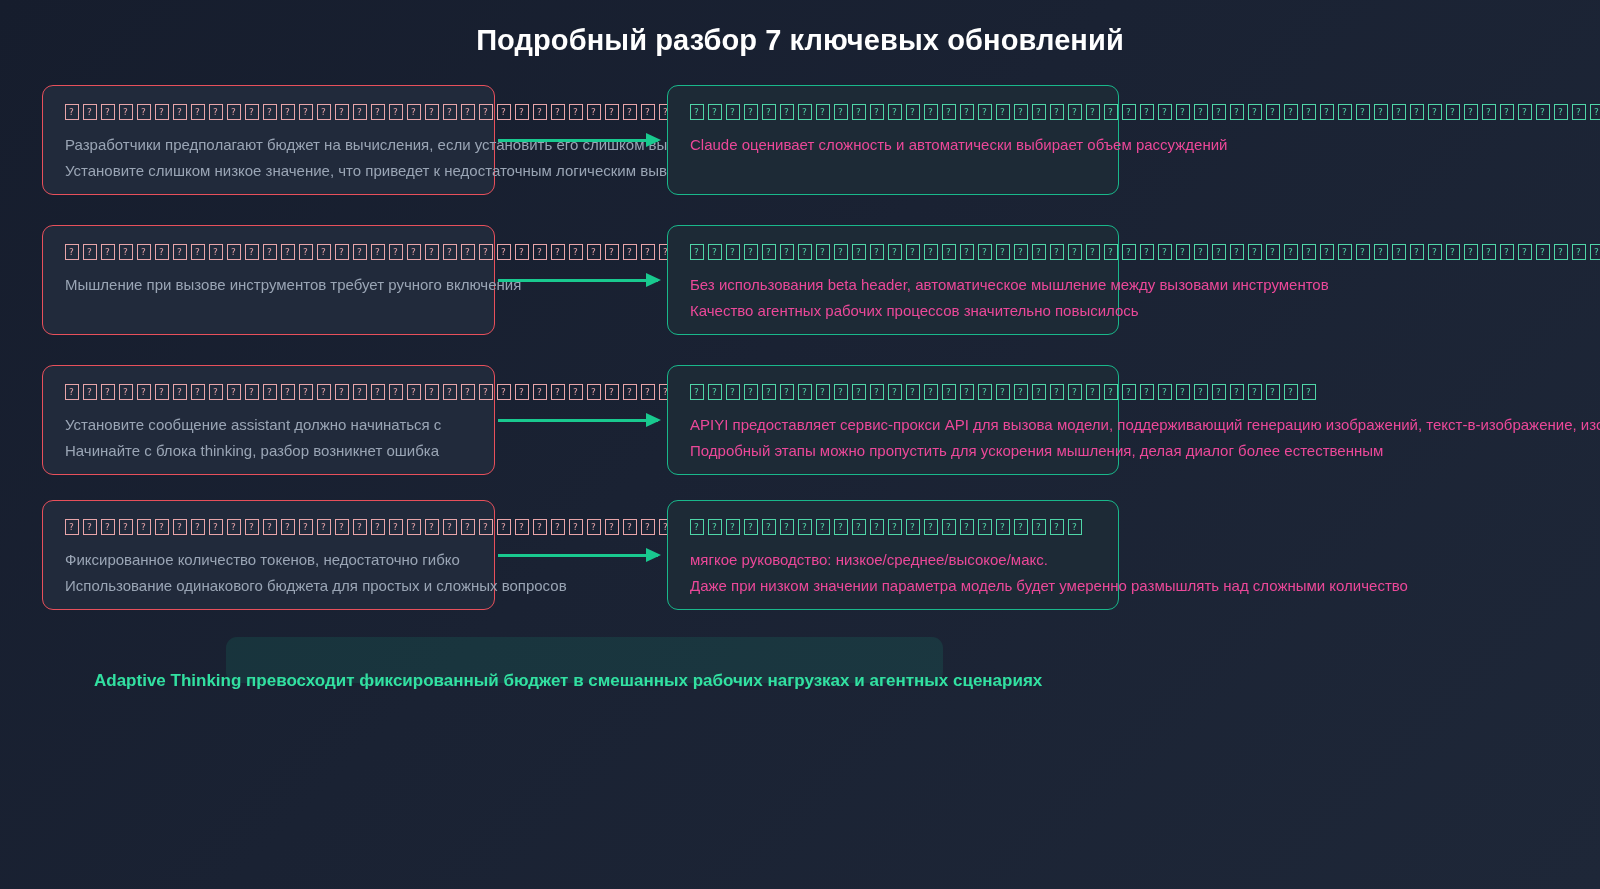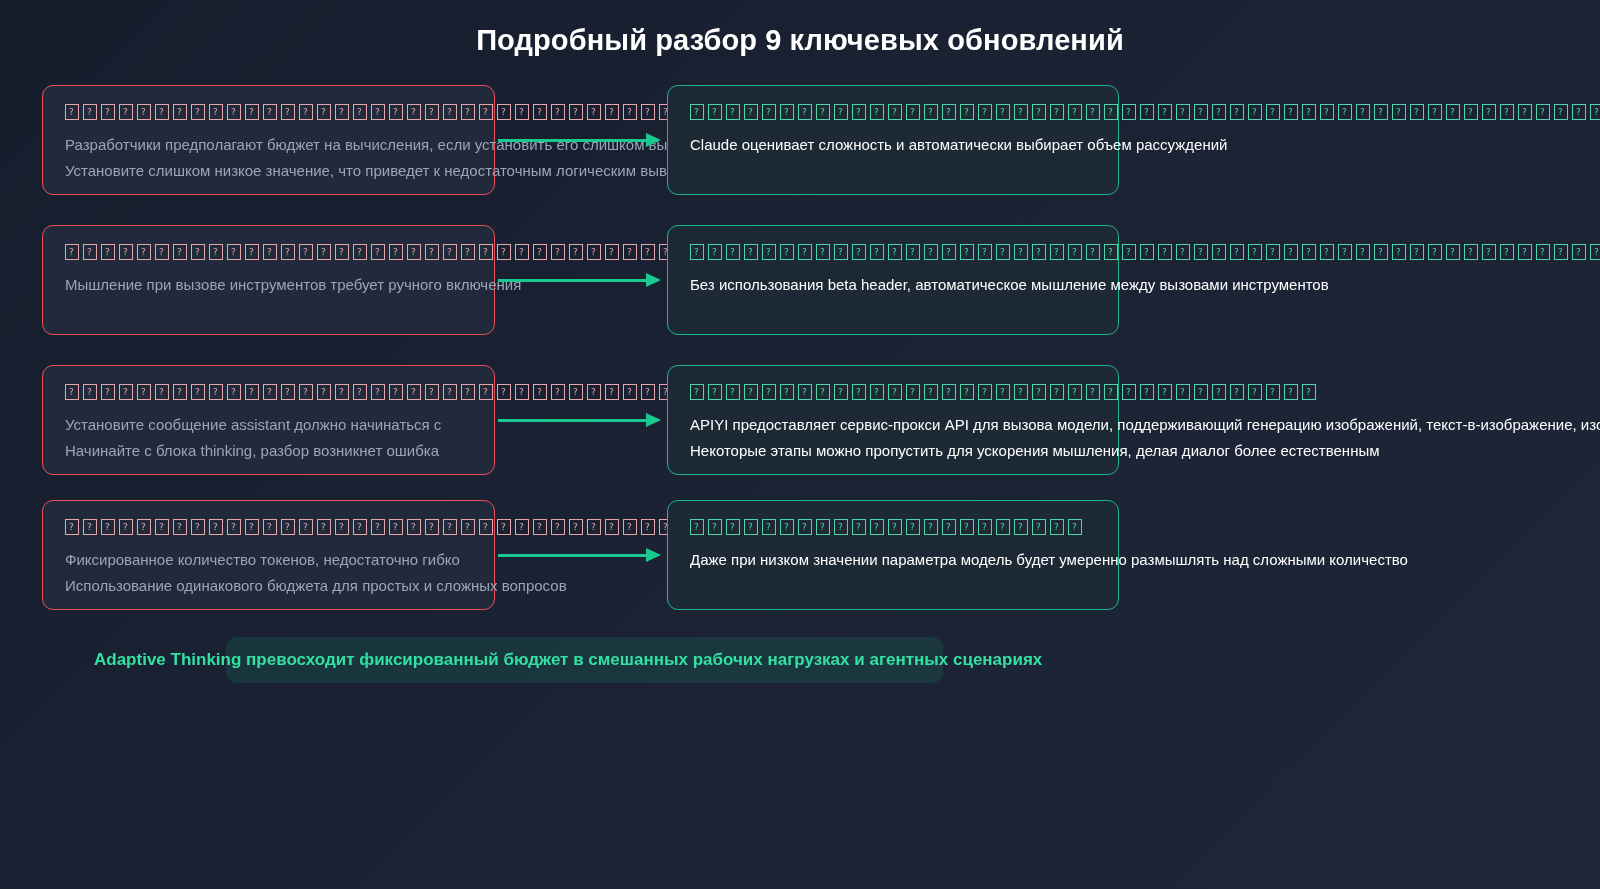--- a/index.html
+++ b/index.html
@@ -97,21 +97,21 @@
     position: relative;
     margin-top: 32px;
     white-space: nowrap;
   }
   .card-line {
     font-size: 15px;
     line-height: 26px;
     white-space: nowrap;
   }
   .card-before .card-line { color: #9aa5b5; }
-  .card-after  .card-line { color: #ffffff; }
+  .card-after  .card-line { color: #ec4899; }
 
   
   .arrow {
     position: absolute;
     height: 16px;
     pointer-events: none;
   }
   .arrow-shaft {
     position: absolute;
     left: 0;
@@ -139,21 +139,21 @@
     position: absolute;
     white-space: nowrap;
     color: #32e0a1;
     font-size: 17px;
     font-weight: bold;
   }
 </style>
 </head>
 <body>
 
-<div class="page-title">Подробный разбор 9 ключевых обновлений</div>
+<div class="page-title">Подробный разбор 7 ключевых обновлений</div>
 
 <div id="rows-container">
     <div class="row" style="top: 85px; height: 110px;">
       <div class="card card-before" style="height: 110px;">
         <div class="card-inner">
           <div class="tofu-head"><span class="tofu tofu-red">?</span><span class="tofu tofu-red">?</span><span class="tofu tofu-red">?</span><span class="tofu tofu-red">?</span><span class="tofu tofu-red">?</span><span class="tofu tofu-red">?</span><span class="tofu tofu-red">?</span><span class="tofu tofu-red">?</span><span class="tofu tofu-red">?</span><span class="tofu tofu-red">?</span><span class="tofu tofu-red">?</span><span class="tofu tofu-red">?</span><span class="tofu tofu-red">?</span><span class="tofu tofu-red">?</span><span class="tofu tofu-red">?</span><span class="tofu tofu-red">?</span><span class="tofu tofu-red">?</span><span class="tofu tofu-red">?</span><span class="tofu tofu-red">?</span><span class="tofu tofu-red">?</span><span class="tofu tofu-red">?</span><span class="tofu tofu-red">?</span><span class="tofu tofu-red">?</span><span class="tofu tofu-red">?</span><span class="tofu tofu-red">?</span><span class="tofu tofu-red">?</span><span class="tofu tofu-red">?</span><span class="tofu tofu-red">?</span><span class="tofu tofu-red">?</span><span class="tofu tofu-red">?</span><span class="tofu tofu-red">?</span><span class="tofu tofu-red">?</span><span class="tofu tofu-red">?</span><span class="tofu tofu-red">?</span><span class="tofu tofu-red">?</span><span class="tofu tofu-red">?</span><span class="tofu tofu-red">?</span><span class="tofu tofu-red">?</span><span class="tofu tofu-red">?</span><span class="tofu tofu-red">?</span><span class="tofu tofu-red">?</span></div>
           <div class="card-lines">
             <div class="card-line">Разработчики предполагают бюджет на вычисления, если установить его слишком высоким</div>
             <div class="card-line">Установите слишком низкое значение, что приведет к недостаточным логическим выводам</div>
           </div>
@@ -183,20 +183,21 @@
       </div>
       <div class="arrow" style="left: 498px; top: 47px; width: 160px;">
         <div class="arrow-shaft" style="width: 160px;"></div>
         <div class="arrow-head" style="left: 148px;"></div>
       </div>
       <div class="card card-after" style="height: 110px;">
         <div class="card-inner">
           <div class="tofu-head"><span class="tofu tofu-green">?</span><span class="tofu tofu-green">?</span><span class="tofu tofu-green">?</span><span class="tofu tofu-green">?</span><span class="tofu tofu-green">?</span><span class="tofu tofu-green">?</span><span class="tofu tofu-green">?</span><span class="tofu tofu-green">?</span><span class="tofu tofu-green">?</span><span class="tofu tofu-green">?</span><span class="tofu tofu-green">?</span><span class="tofu tofu-green">?</span><span class="tofu tofu-green">?</span><span class="tofu tofu-green">?</span><span class="tofu tofu-green">?</span><span class="tofu tofu-green">?</span><span class="tofu tofu-green">?</span><span class="tofu tofu-green">?</span><span class="tofu tofu-green">?</span><span class="tofu tofu-green">?</span><span class="tofu tofu-green">?</span><span class="tofu tofu-green">?</span><span class="tofu tofu-green">?</span><span class="tofu tofu-green">?</span><span class="tofu tofu-green">?</span><span class="tofu tofu-green">?</span><span class="tofu tofu-green">?</span><span class="tofu tofu-green">?</span><span class="tofu tofu-green">?</span><span class="tofu tofu-green">?</span><span class="tofu tofu-green">?</span><span class="tofu tofu-green">?</span><span class="tofu tofu-green">?</span><span class="tofu tofu-green">?</span><span class="tofu tofu-green">?</span><span class="tofu tofu-green">?</span><span class="tofu tofu-green">?</span><span class="tofu tofu-green">?</span><span class="tofu tofu-green">?</span><span class="tofu tofu-green">?</span><span class="tofu tofu-green">?</span><span class="tofu tofu-green">?</span><span class="tofu tofu-green">?</span><span class="tofu tofu-green">?</span><span class="tofu tofu-green">?</span><span class="tofu tofu-green">?</span><span class="tofu tofu-green">?</span><span class="tofu tofu-green">?</span><span class="tofu tofu-green">?</span><span class="tofu tofu-green">?</span><span class="tofu tofu-green">?</span></div>
           <div class="card-lines">
             <div class="card-line">Без использования beta header, автоматическое мышление между вызовами инструментов</div>
+            <div class="card-line">Качество агентных рабочих процессов значительно повысилось</div>
           </div>
         </div>
       </div>
     </div>
     <div class="row" style="top: 365px; height: 110px;">
       <div class="card card-before" style="height: 110px;">
         <div class="card-inner">
           <div class="tofu-head"><span class="tofu tofu-red">?</span><span class="tofu tofu-red">?</span><span class="tofu tofu-red">?</span><span class="tofu tofu-red">?</span><span class="tofu tofu-red">?</span><span class="tofu tofu-red">?</span><span class="tofu tofu-red">?</span><span class="tofu tofu-red">?</span><span class="tofu tofu-red">?</span><span class="tofu tofu-red">?</span><span class="tofu tofu-red">?</span><span class="tofu tofu-red">?</span><span class="tofu tofu-red">?</span><span class="tofu tofu-red">?</span><span class="tofu tofu-red">?</span><span class="tofu tofu-red">?</span><span class="tofu tofu-red">?</span><span class="tofu tofu-red">?</span><span class="tofu tofu-red">?</span><span class="tofu tofu-red">?</span><span class="tofu tofu-red">?</span><span class="tofu tofu-red">?</span><span class="tofu tofu-red">?</span><span class="tofu tofu-red">?</span><span class="tofu tofu-red">?</span><span class="tofu tofu-red">?</span><span class="tofu tofu-red">?</span><span class="tofu tofu-red">?</span><span class="tofu tofu-red">?</span><span class="tofu tofu-red">?</span><span class="tofu tofu-red">?</span><span class="tofu tofu-red">?</span><span class="tofu tofu-red">?</span><span class="tofu tofu-red">?</span><span class="tofu tofu-red">?</span><span class="tofu tofu-red">?</span><span class="tofu tofu-red">?</span><span class="tofu tofu-red">?</span><span class="tofu tofu-red">?</span><span class="tofu tofu-red">?</span><span class="tofu tofu-red">?</span></div>
           <div class="card-lines">
             <div class="card-line">Установите сообщение assistant должно начинаться с</div>
@@ -206,21 +207,21 @@
       </div>
       <div class="arrow" style="left: 498px; top: 47px; width: 160px;">
         <div class="arrow-shaft" style="width: 160px;"></div>
         <div class="arrow-head" style="left: 148px;"></div>
       </div>
       <div class="card card-after" style="height: 110px;">
         <div class="card-inner">
           <div class="tofu-head"><span class="tofu tofu-green">?</span><span class="tofu tofu-green">?</span><span class="tofu tofu-green">?</span><span class="tofu tofu-green">?</span><span class="tofu tofu-green">?</span><span class="tofu tofu-green">?</span><span class="tofu tofu-green">?</span><span class="tofu tofu-green">?</span><span class="tofu tofu-green">?</span><span class="tofu tofu-green">?</span><span class="tofu tofu-green">?</span><span class="tofu tofu-green">?</span><span class="tofu tofu-green">?</span><span class="tofu tofu-green">?</span><span class="tofu tofu-green">?</span><span class="tofu tofu-green">?</span><span class="tofu tofu-green">?</span><span class="tofu tofu-green">?</span><span class="tofu tofu-green">?</span><span class="tofu tofu-green">?</span><span class="tofu tofu-green">?</span><span class="tofu tofu-green">?</span><span class="tofu tofu-green">?</span><span class="tofu tofu-green">?</span><span class="tofu tofu-green">?</span><span class="tofu tofu-green">?</span><span class="tofu tofu-green">?</span><span class="tofu tofu-green">?</span><span class="tofu tofu-green">?</span><span class="tofu tofu-green">?</span><span class="tofu tofu-green">?</span><span class="tofu tofu-green">?</span><span class="tofu tofu-green">?</span><span class="tofu tofu-green">?</span><span class="tofu tofu-green">?</span></div>
           <div class="card-lines">
             <div class="card-line">APIYI предоставляет сервис-прокси API для вызова модели, поддерживающий генерацию изображений, текст-в-изображение, изо</div>
-            <div class="card-line">Некоторые этапы можно пропустить для ускорения мышления, делая диалог более естественным</div>
+            <div class="card-line">Подробный этапы можно пропустить для ускорения мышления, делая диалог более естественным</div>
           </div>
         </div>
       </div>
     </div>
     <div class="row" style="top: 500px; height: 110px;">
       <div class="card card-before" style="height: 110px;">
         <div class="card-inner">
           <div class="tofu-head"><span class="tofu tofu-red">?</span><span class="tofu tofu-red">?</span><span class="tofu tofu-red">?</span><span class="tofu tofu-red">?</span><span class="tofu tofu-red">?</span><span class="tofu tofu-red">?</span><span class="tofu tofu-red">?</span><span class="tofu tofu-red">?</span><span class="tofu tofu-red">?</span><span class="tofu tofu-red">?</span><span class="tofu tofu-red">?</span><span class="tofu tofu-red">?</span><span class="tofu tofu-red">?</span><span class="tofu tofu-red">?</span><span class="tofu tofu-red">?</span><span class="tofu tofu-red">?</span><span class="tofu tofu-red">?</span><span class="tofu tofu-red">?</span><span class="tofu tofu-red">?</span><span class="tofu tofu-red">?</span><span class="tofu tofu-red">?</span><span class="tofu tofu-red">?</span><span class="tofu tofu-red">?</span><span class="tofu tofu-red">?</span><span class="tofu tofu-red">?</span><span class="tofu tofu-red">?</span><span class="tofu tofu-red">?</span><span class="tofu tofu-red">?</span><span class="tofu tofu-red">?</span><span class="tofu tofu-red">?</span><span class="tofu tofu-red">?</span><span class="tofu tofu-red">?</span><span class="tofu tofu-red">?</span><span class="tofu tofu-red">?</span><span class="tofu tofu-red">?</span><span class="tofu tofu-red">?</span><span class="tofu tofu-red">?</span><span class="tofu tofu-red">?</span><span class="tofu tofu-red">?</span><span class="tofu tofu-red">?</span><span class="tofu tofu-red">?</span></div>
           <div class="card-lines">
             <div class="card-line">Фиксированное количество токенов, недостаточно гибко</div>
@@ -229,21 +230,22 @@
         </div>
       </div>
       <div class="arrow" style="left: 498px; top: 47px; width: 160px;">
         <div class="arrow-shaft" style="width: 160px;"></div>
         <div class="arrow-head" style="left: 148px;"></div>
       </div>
       <div class="card card-after" style="height: 110px;">
         <div class="card-inner">
           <div class="tofu-head"><span class="tofu tofu-green">?</span><span class="tofu tofu-green">?</span><span class="tofu tofu-green">?</span><span class="tofu tofu-green">?</span><span class="tofu tofu-green">?</span><span class="tofu tofu-green">?</span><span class="tofu tofu-green">?</span><span class="tofu tofu-green">?</span><span class="tofu tofu-green">?</span><span class="tofu tofu-green">?</span><span class="tofu tofu-green">?</span><span class="tofu tofu-green">?</span><span class="tofu tofu-green">?</span><span class="tofu tofu-green">?</span><span class="tofu tofu-green">?</span><span class="tofu tofu-green">?</span><span class="tofu tofu-green">?</span><span class="tofu tofu-green">?</span><span class="tofu tofu-green">?</span><span class="tofu tofu-green">?</span><span class="tofu tofu-green">?</span><span class="tofu tofu-green">?</span></div>
           <div class="card-lines">
+            <div class="card-line">мягкое руководство: низкое/среднее/высокое/макс.</div>
             <div class="card-line">Даже при низком значении параметра модель будет умеренно размышлять над сложными количество</div>
           </div>
         </div>
       </div>
     </div>
   </div>
 
 <div class="caption-band" style="left:226px; top:637px; width:717px; height:46px;"></div>
-<div class="caption-text" style="left:94px; top:650px;">Adaptive Thinking превосходит фиксированный бюджет в смешанных рабочих нагрузках и агентных сценариях</div>
+<div class="caption-text" style="left:94px; top:671px;">Adaptive Thinking превосходит фиксированный бюджет в смешанных рабочих нагрузках и агентных сценариях</div>
 
 </body></html>

